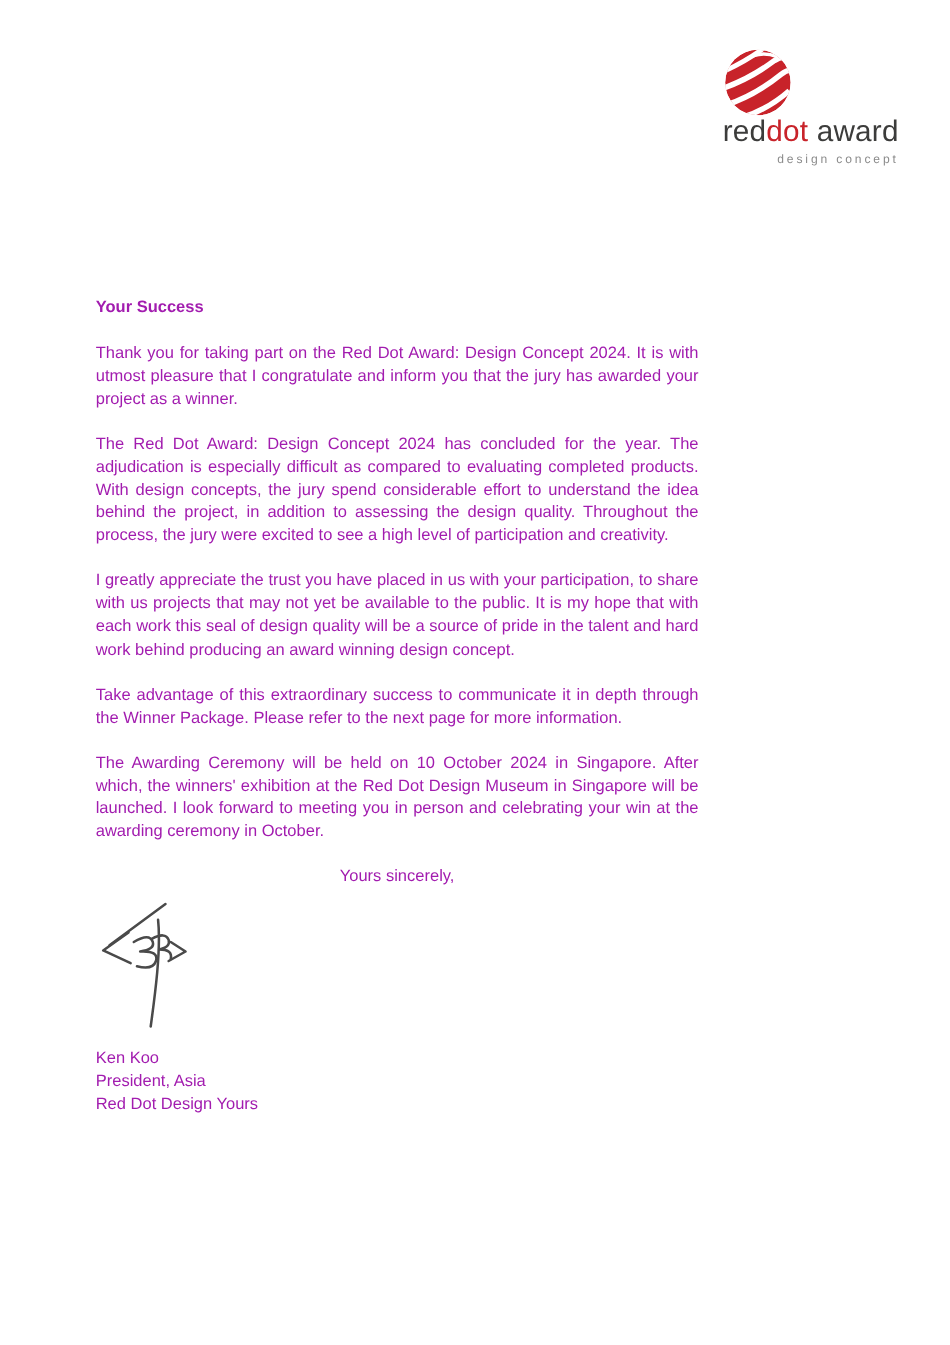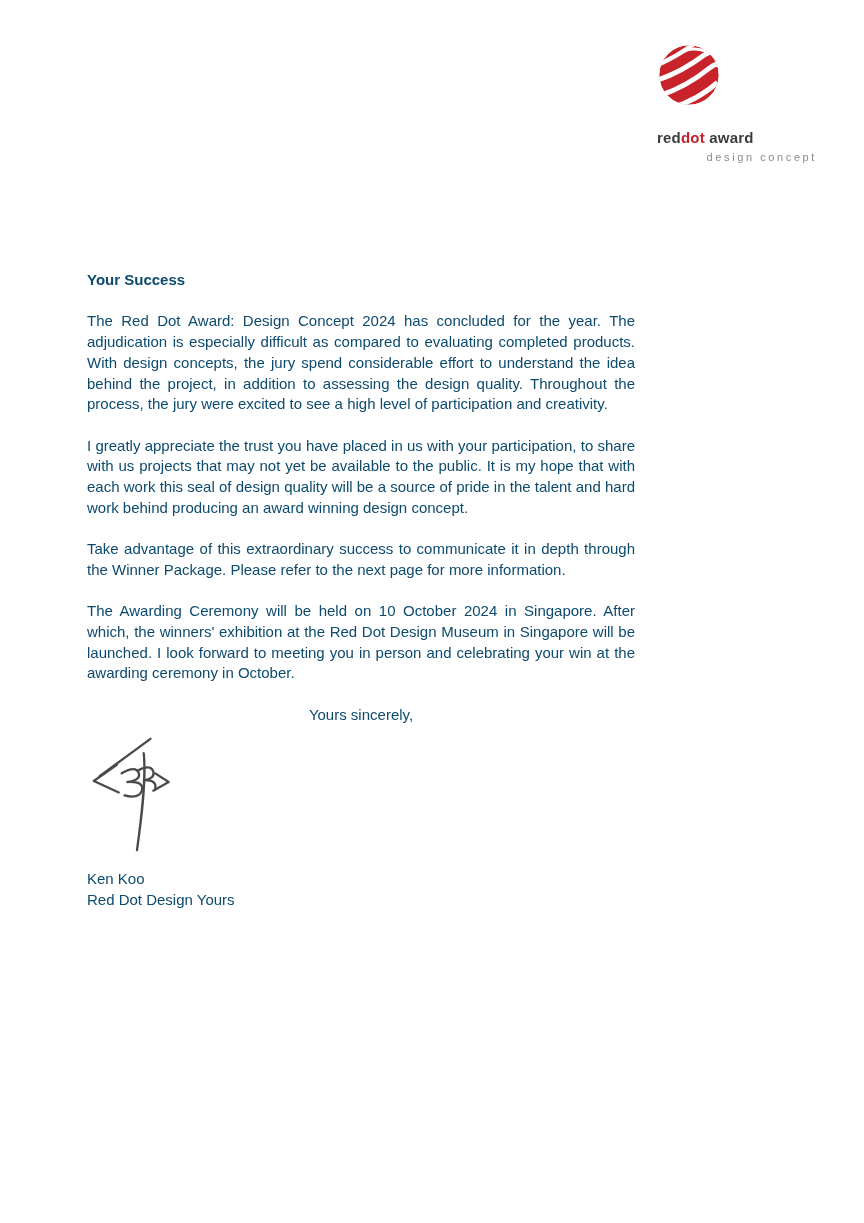--- a/index.html
+++ b/index.html
@@ -24,23 +24,22 @@
     top: 44px;
     width: 160px;
   }
   .logo-sphere {
     width: 62px;
     height: 62px;
     margin-left: 1px;
     display: block;
   }
   .logo-wordmark {
-    margin-top: 24px;
-    font-size: 15px;
-    font-weight: bold;
+    font-size: 27px;
+    font-weight: normal;
     letter-spacing: 0.2px;
     color: #3c3c3b;
     line-height: 1;
     white-space: nowrap;
   }
   .logo-wordmark .dot-red { color: #c8232a; }
   .logo-subtitle {
     margin-top: 6px;
     font-size: 11px;
     letter-spacing: 2.6px;
@@ -50,21 +49,21 @@
   }
 
   
   .letter {
     position: absolute;
     left: 87px;
     top: 270px;
     width: 548px;
     font-size: 15px;
     line-height: 20.7px;
-    color: #0c4a6e;
+    color: #a21caf;
   }
   .letter-heading { font-weight: bold; }
   .letter p.body-par {
     margin-top: 20.7px;
     text-align: justify;
   }
   .letter p.no-justify { text-align: center; }
   .signature-block {
     margin-top: 9px;
     height: 122px;
@@ -99,20 +98,21 @@
       <span>red</span><span class="dot-red">dot</span><span> award</span>
     </div>
     <div class="logo-subtitle">design concept</div>
   </div>
 
   <div class="letter">
     <div class="letter-heading">
       <div>Your Success</div>
     </div>
 
+    <p class="body-par">Thank you for taking part on the Red Dot Award: Design Concept 2024. It is with utmost pleasure that I congratulate and inform you that the jury has awarded your project as a winner.</p>
     <p class="body-par">The Red Dot Award: Design Concept 2024 has concluded for the year. The adjudication is especially difficult as compared to evaluating completed products. With design concepts, the jury spend considerable effort to understand the idea behind the project, in addition to assessing the design quality. Throughout the process, the jury were excited to see a high level of participation and creativity.</p>
     <p class="body-par">I greatly appreciate the trust you have placed in us with your participation, to share with us projects that may not yet be available to the public. It is my hope that with each work this seal of design quality will be a source of pride in the talent and hard work behind producing an award winning design concept.</p>
     <p class="body-par">Take advantage of this extraordinary success to communicate it in depth through the Winner Package. Please refer to the next page for more information.</p>
     <p class="body-par">The Awarding Ceremony will be held on 10 October 2024 in Singapore. After which, the winners' exhibition at the Red Dot Design Museum in Singapore will be launched. I look forward to meeting you in person and celebrating your win at the awarding ceremony in October.</p>
 
     <p class="body-par no-justify">Yours sincerely,</p>
 
     <div class="signature-block">
       <svg class="signature-svg" viewBox="0 0 120 125" xmlns="http://www.w3.org/2000/svg" aria-hidden="true">
         <g fill="none" stroke="#4a4a4a" stroke-width="2.4" stroke-linecap="round" stroke-linejoin="round">
@@ -121,17 +121,18 @@
           <path d="M34,41 q15,-9 18,0 q2,7 -12,9 q18,-1 15,9 q-3,9 -18,5"></path>
           <path d="M51,38 q13,-7 16,1 q2,7 -9,9 q13,0 11,9"></path>
           <path d="M69,41 L83,50 L67,59"></path>
           <path d="M57,20 C60,48 54,92 50,121"></path>
         </g>
       </svg>
     </div>
 
     <div class="signoff">
       <div>Ken Koo</div>
+      <div>President, Asia</div>
       <div>Red Dot Design Yours</div>
     </div>
   </div>
 
 </div>
 
 </body></html>

